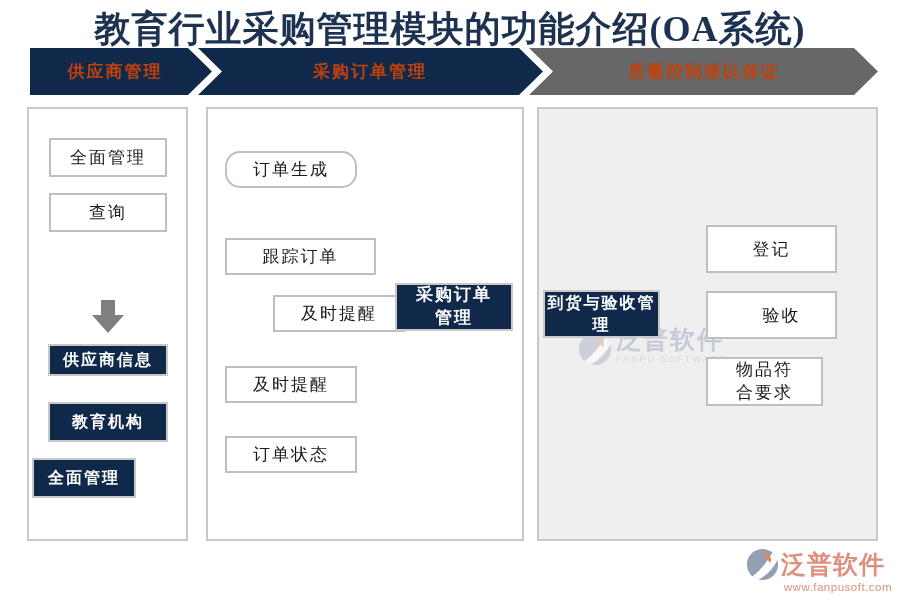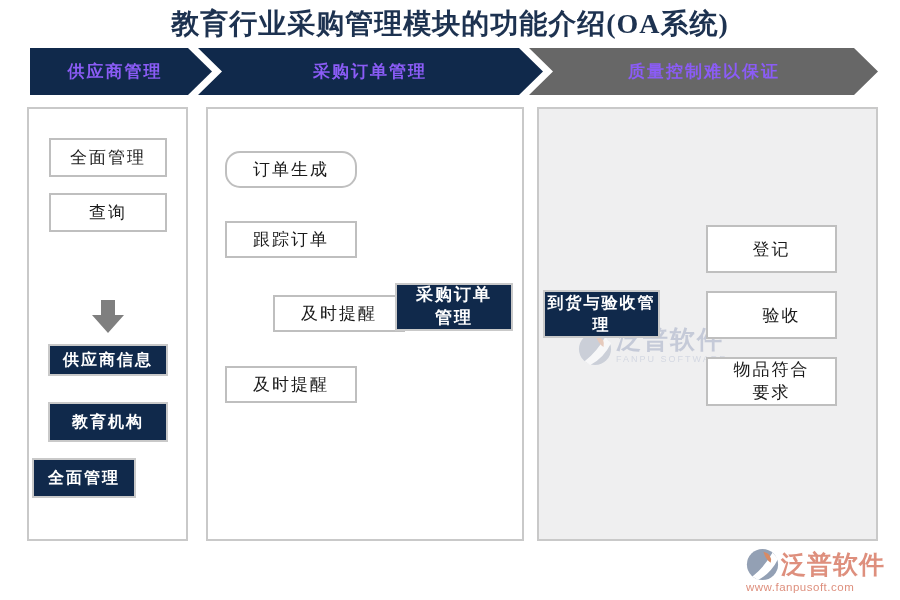--- a/index.html
+++ b/index.html
@@ -3,27 +3,27 @@
 <meta charset="utf-8">
 <style>
   html,body{margin:0;padding:0;background:#ffffff;}
   .canvas{
     position:relative;width:900px;height:600px;overflow:hidden;background:#ffffff;
     font-family:"Liberation Serif","DejaVu Serif",serif;
   }
   
   .page-title{
     position:absolute;top:5px;left:0;width:900px;text-align:center;
-    font-size:28px;font-weight:bold;color:#1d3250;letter-spacing:1px;margin:0;
+    font-size:36px;font-weight:bold;color:#1d3250;letter-spacing:1px;margin:0;
   }
   
   .banner-svg{position:absolute;left:0;top:0;}
   .banner-label{
     position:absolute;top:48px;height:47px;line-height:47px;text-align:center;
-    color:#8b5cf6;font-size:17px;font-weight:bold;letter-spacing:2px;
+    color:#c2410c;font-size:17px;font-weight:bold;letter-spacing:2px;
   }
   .banner-label.b1{left:30px;width:170px;}
   .banner-label.b2{left:220px;width:300px;}
   .banner-label.b3{left:553px;width:302px;}
   
   .panel{position:absolute;border:2px solid #c9c9c9;background:#ffffff;box-sizing:border-box;}
   .panel.left  {left:27px; top:107px;width:161px;height:434px;}
   .panel.mid   {left:206px;top:107px;width:318px;height:434px;}
   .panel.right {left:537px;top:107px;width:341px;height:434px;background:#efeff0;}
   
@@ -44,21 +44,21 @@
   .watermark{position:absolute;left:578px;top:326px;width:180px;height:50px;display:flex;align-items:flex-start;}
   .watermark .wm-icon{width:34px;height:34px;margin-top:6px;opacity:.55;}
   .wm-text{margin-left:4px;}
   .wm-brand{font-size:25px;font-weight:bold;color:#c5cad8;letter-spacing:2px;line-height:28px;}
   .wm-sub{font-size:9px;color:#d4d8e2;letter-spacing:2px;font-family:"Liberation Sans","DejaVu Sans",sans-serif;}
   
   .footer-logo{position:absolute;left:746px;top:548px;width:146px;}
   .fl-row{display:flex;align-items:center;}
   .fl-icon{width:33px;height:33px;}
   .fl-brand{font-size:25px;font-weight:bold;color:#de8f7d;letter-spacing:1px;margin-left:2px;white-space:nowrap;}
-  .fl-url{font-size:11.5px;color:#de8f7d;text-align:left;width:100%;letter-spacing:.5px;
+  .fl-url{font-size:11.5px;color:#de8f7d;text-align:right;width:100%;letter-spacing:.5px;
           font-family:"Liberation Sans","DejaVu Sans",sans-serif;margin-top:0px;}
 </style>
 </head>
 <body>
 
 <div class="canvas">
 
   <h1 class="page-title">教育行业采购管理模块的功能介绍(OA系统)</h1>
 
   <svg class="banner-svg" width="900" height="600" viewBox="0 0 900 600">
@@ -102,43 +102,44 @@
   <svg style="position:absolute;left:90px;top:300px;" width="36" height="33" viewBox="0 0 36 33">
     <polygon points="11,0 25,0 25,15 34,15 18,33 2,15 11,15" fill="#7f7f7f"></polygon>
   </svg>
 
   <div class="box box-navy" style="left:48px;top:344px;width:120px;height:32px;">供应商信息</div>
   <div class="box box-navy" style="left:48px;top:402px;width:120px;height:40px;">教育机构</div>
   <div class="box box-navy" style="left:32px;top:458px;width:104px;height:40px;">全面管理</div>
 
   <div class="panel mid"></div>
   <div class="box box-white" style="left:225px;top:151px;width:132px;height:37px;border-radius:15px;">订单生成</div>
-  <div class="box box-white" style="left:225px;top:221px;width:132px;height:37px;text-align:right;">跟踪订单</div>
+  <div class="box box-white" style="left:225px;top:238px;width:151px;height:37px;text-align:right;">跟踪订单</div>
   <div class="box box-white" style="left:225px;top:295px;width:132px;height:37px;margin-left:48px;">及时提醒</div>
   <div class="box box-white" style="left:225px;top:366px;width:132px;height:37px;">及时提醒</div>
+  <div class="box box-white" style="left:225px;top:436px;width:132px;height:37px;">订单状态</div>
   <div class="box box-navy big" style="left:395px;top:283px;width:118px;height:48px;padding:0 14px;">采购订单管理</div>
 
   <div class="panel right"></div>
 
   <div class="watermark">
     <svg class="wm-icon" viewBox="0 0 36 36">
       <circle cx="18" cy="18" r="17" fill="#aeb6c6"></circle>
       <path d="M7 31 Q20 21 29 5 L35 12 Q27 28 13 35 Z" fill="#ffffff"></path>
       <path d="M19 4 Q29 6 27 16 Q21 12 19 4 Z" fill="#e0ac92"></path>
     </svg>
     <div class="wm-text">
       <div class="wm-brand">泛普软件</div>
       <div class="wm-sub">FANPU SOFTWARE</div>
     </div>
   </div>
 
   <div class="box box-navy" style="left:543px;top:290px;width:117px;height:48px;line-height:1.35;">到货与验收管理</div>
   <div class="box box-white" style="left:706px;top:225px;width:131px;height:48px;font-family:Liberation Mono, monospace;">登记</div>
   <div class="box box-white" style="left:706px;top:291px;width:131px;height:48px;padding-left:20px;">验收</div>
-  <div class="box box-white" style="left:706px;top:357px;width:131px;height:49px;line-height:1.3;padding:0 20px;">物品符合要求</div>
+  <div class="box box-white" style="left:706px;top:357px;width:117px;height:49px;line-height:1.3;padding:0 20px;">物品符合要求</div>
 
   <div class="footer-logo">
     <div class="fl-row">
       <svg class="fl-icon" viewBox="0 0 36 36">
         <circle cx="18" cy="18" r="17" fill="#93a0b4"></circle>
         <path d="M7 31 Q20 21 29 5 L35 12 Q27 28 13 35 Z" fill="#ffffff"></path>
         <path d="M19 4 Q29 6 27 16 Q21 12 19 4 Z" fill="#d98a64"></path>
       </svg>
       <span class="fl-brand">泛普软件</span>
     </div>

